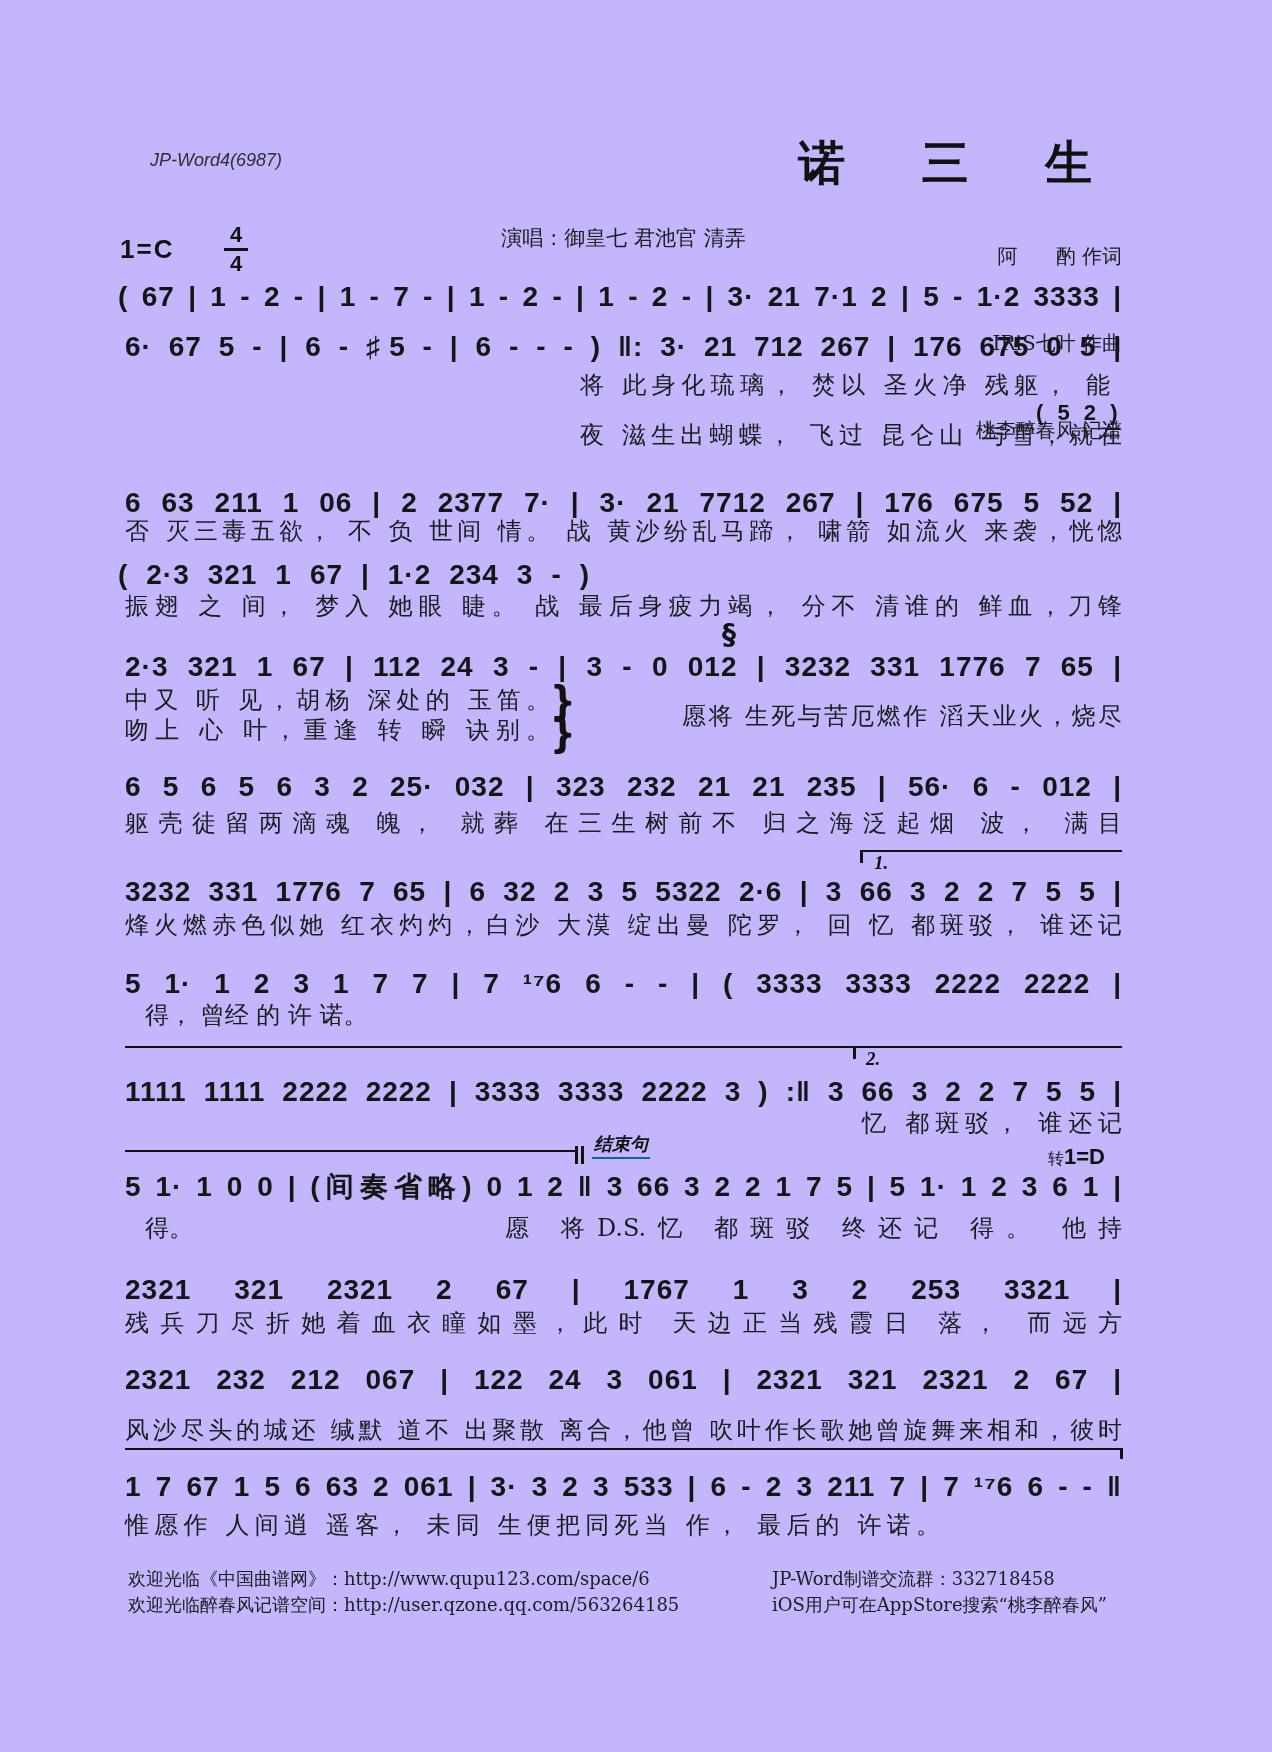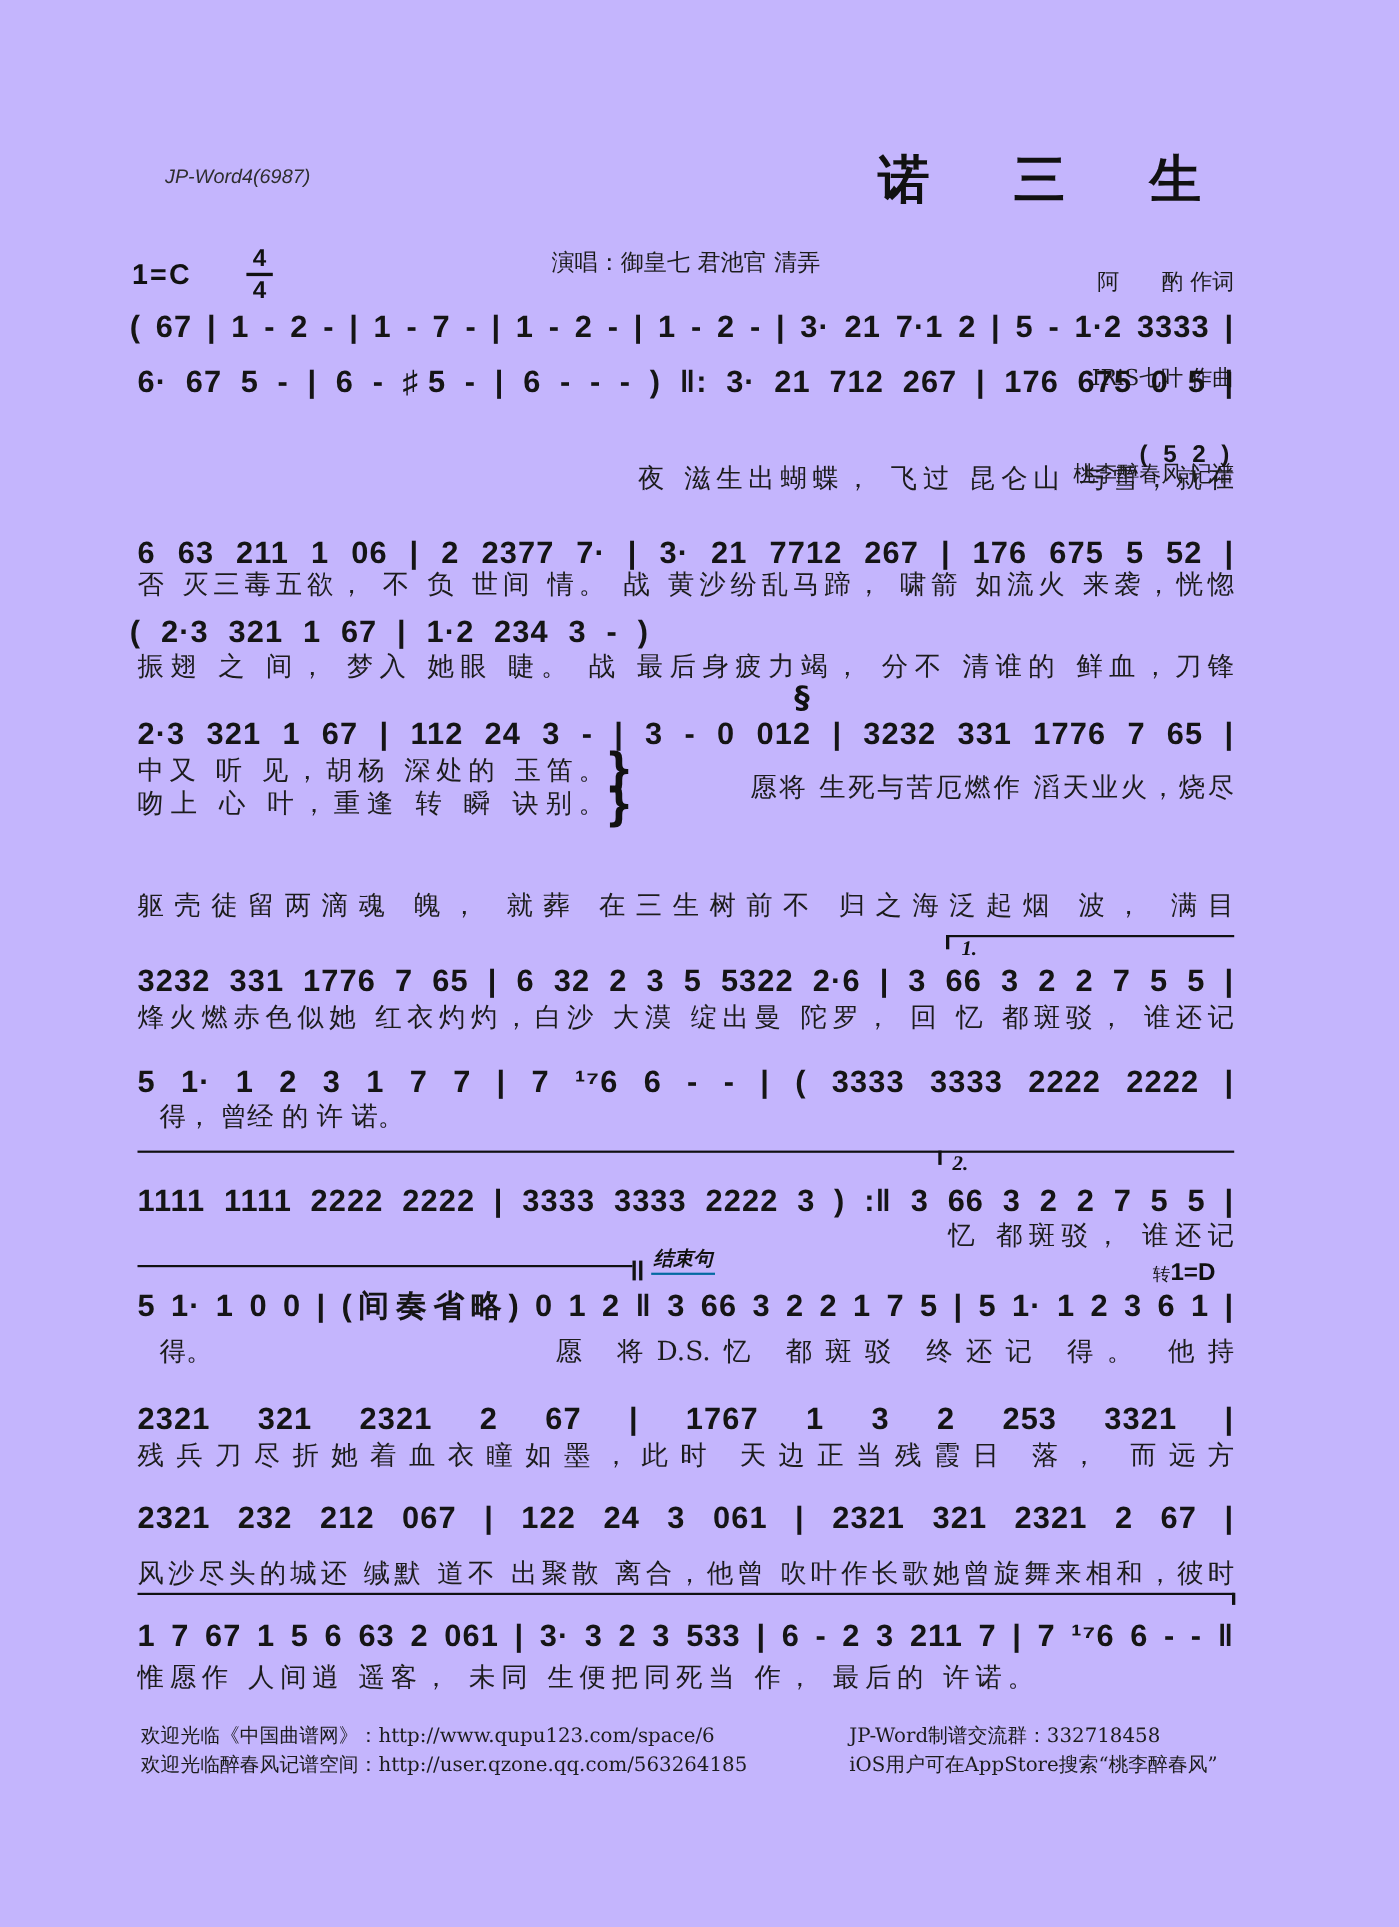--- a/index.html
+++ b/index.html
@@ -62,37 +62,39 @@
 
   <div class="keysig">1=C</div>
   <div class="timesig">
     <span>4</span>
     <span class="bar"></span>
     <span>4</span>
   </div>
 
   <div class="m" style="top:282px;left:118px;width:1004px;">( 67 | 1 - 2 - | 1 - 7 - | 1 - 2 - | 1 - 2 - | 3· 21 7·1 2 | 5 - 1·2 3333 |</div>
   <div class="m" style="top:332px;">6· 67 5 - | 6 - ♯5 - | 6 - - - ) ‖: 3· 21 712 267 | 176 675 0 5 |</div>
+  <div class="ly" style="top:372px;left:580px;width:530px;">将 此身化琉璃， 焚以 圣火净 残躯， 能</div>
   <div class="note52">( 5 2 )</div>
   <div class="ly" style="top:422px;left:580px;width:542px;">夜 滋生出蝴蝶， 飞过 昆仑山 与雪，就在</div>
 
   <div class="m" style="top:488px;">6 63 211 1 06 | 2 2377 7· | 3· 21 7712 267 | 176 675 5 52 |</div>
   <div class="ly" style="top:518px;">否 灭三毒五欲， 不 负 世间 情。 战 黄沙纷乱马蹄， 啸箭 如流火 来袭，恍惚</div>
 
   <div class="m" style="top:560px;left:118px;width:472px;">( 2·3 321 1 67 | 1·2 234 3 - )</div>
   <div class="ly" style="top:593px;">振翅 之 间， 梦入 她眼 睫。 战 最后身疲力竭， 分不 清谁的 鲜血，刀锋</div>
 
   <div class="segno">§</div>
   <div class="m" style="top:652px;">2·3 321 1 67 | 112 24 3 - | 3 - 0 012 | 3232 331 1776 7 65 |</div>
   <div class="ly" style="top:717px;left:125px;width:425px;">吻上 心 叶，重逢 转 瞬 诀别。</div>
   <div class="ly" style="top:687px;left:125px;width:425px;">中又 听 见，胡杨 深处的 玉笛。</div>
   <div class="brace" style="top:680px;">}</div>
   <div class="brace" style="top:712px;">}</div>
   <div class="ly" style="top:703px;left:682px;width:440px;">愿将 生死与苦厄燃作 滔天业火，烧尽</div>
 
+  <div class="m" style="top:772px;">6 5 6 5 6 3 2 25· 032 | 323 232 21 21 235 | 56· 6 - 012 |</div>
   <div class="ly" style="top:810px;">躯壳徒留两滴魂 魄， 就葬 在三生树前不 归之海泛起烟 波， 满目</div>
 
   <div class="volta-line" style="left:860px;top:850px;width:262px;"></div>
   <div class="tick" style="left:860px;top:850px;height:13px;"></div>
   <div class="volta-label" style="left:874px;top:852px;">1.</div>
 
   <div class="m" style="top:877px;">3232 331 1776 7 65 | 6 32 2 3 5 5322 2·6 | 3 66 3 2 2 7 5 5 |</div>
   <div class="ly" style="top:912px;">烽火燃赤色似她 红衣灼灼，白沙 大漠 绽出曼 陀罗， 回 忆 都斑驳， 谁还记</div>
 
   <div class="m" style="top:969px;">5 1· 1 2 3 1 7 7 | 7 ¹⁷6 6 - - | ( 3333 3333 2222 2222 |</div>

